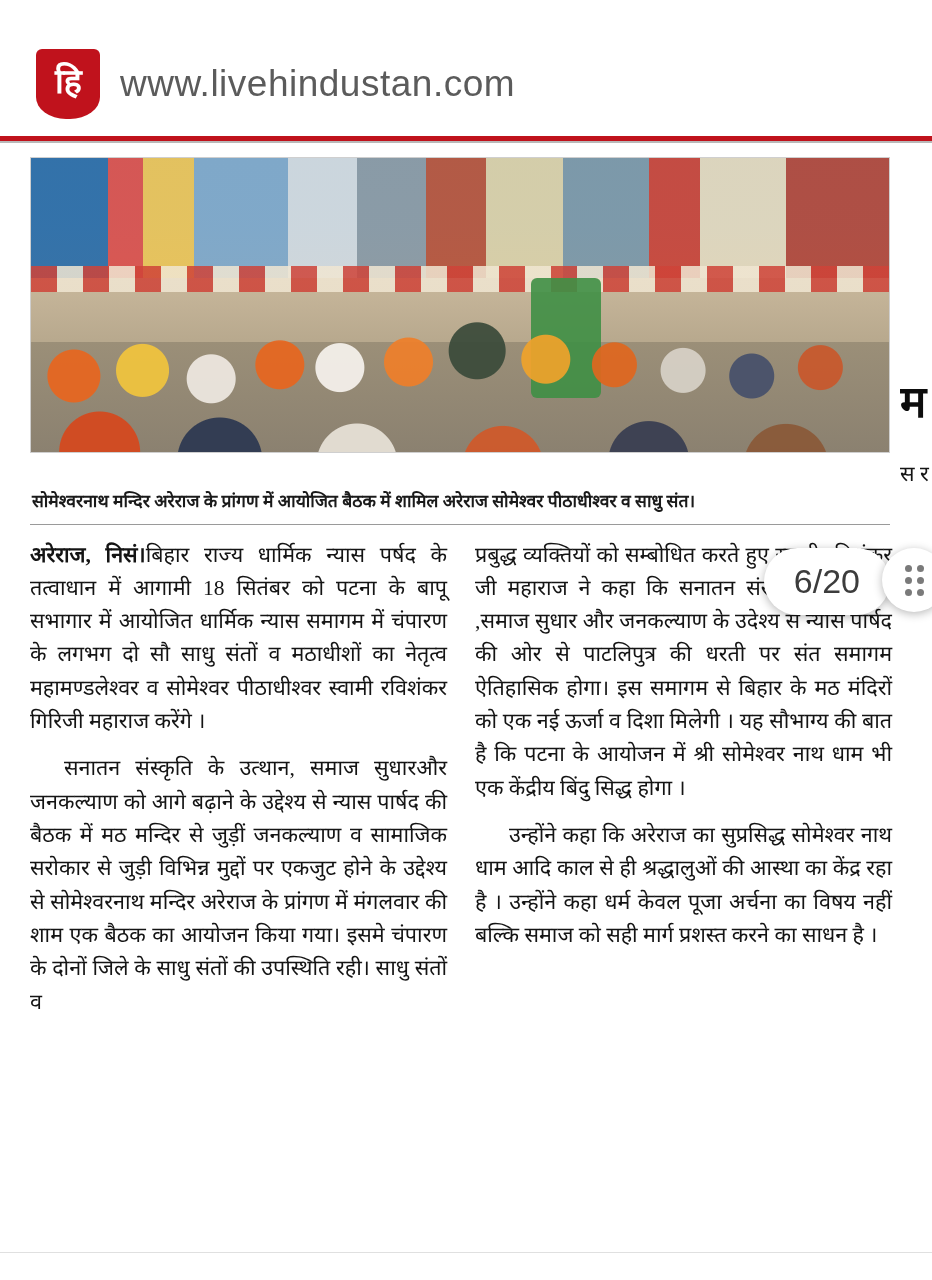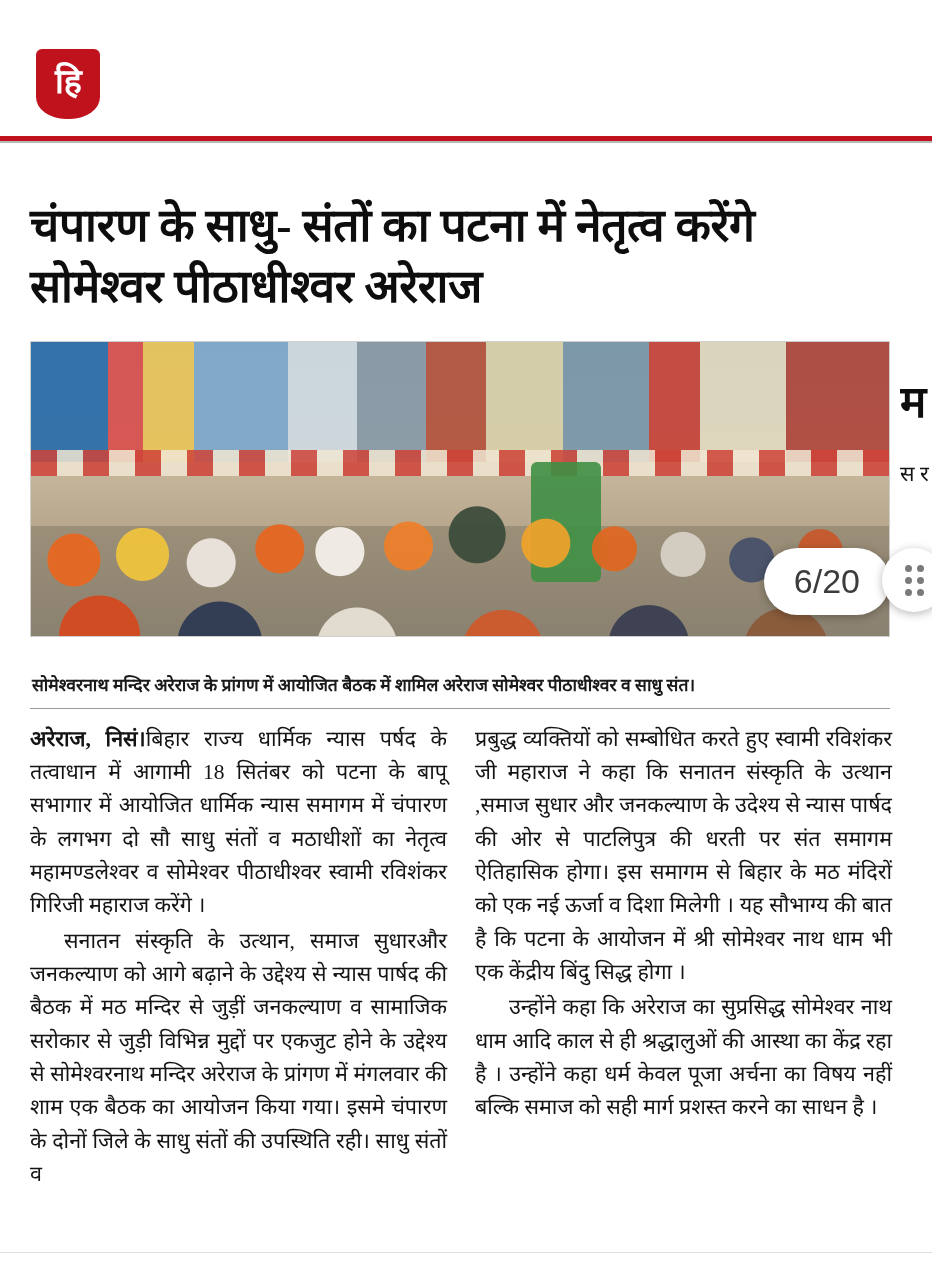--- a/index.html
+++ b/index.html
@@ -180,21 +180,21 @@
   .col {
     width: 417px;
     font-size: 21.5px;
     line-height: 1.55;
     color: #141414;
     text-align: justify;
     text-justify: inter-word;
   }
   .col p { margin: 0 0 0 0; text-indent: 34px; }
   .col p.first { text-indent: 0; }
-  .col p + p { margin-top: 2px; }
+  .col p + p { margin-top: 14px; }
   .dateline { font-weight: bold; }
 
   
   .right-strip {
     position: absolute;
     left: 900px;
     top: 0;
     width: 32px;
     height: 1280px;
     overflow: hidden;
@@ -259,28 +259,28 @@
 <body>
 
 <div id="page">
 
   <div class="top-margin"></div>
 
   <div class="masthead">
     <div class="logo-badge">
       <span class="glyph">हि</span>
     </div>
+    <div class="site-url">www.livehindustan.com</div>
   </div>
   <div class="rule-thick"></div>
   <div class="rule-thin"></div>
 
   <div class="sheet">
     <div class="article">
 
-      <div class="headline">चंपारण के साधु- संतों का पटना में नेतृत्व करेंगे सोमेश्वर पीठाधीश्वर अरेराज</div>
 
       <div class="photo">
         <div class="shopfronts"></div>
         <div class="awning"></div>
         <div class="ground"></div>
         <div class="seat"></div>
         <div class="crowd"></div>
         <div class="foreground"></div>
       </div>
 

